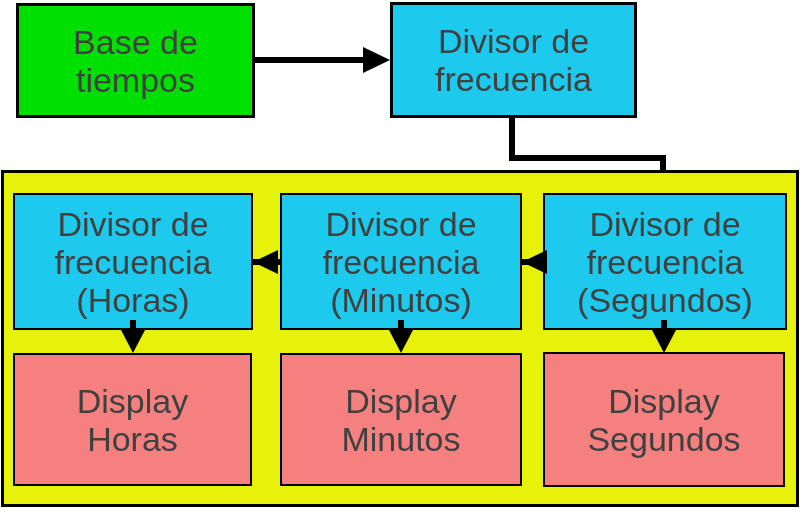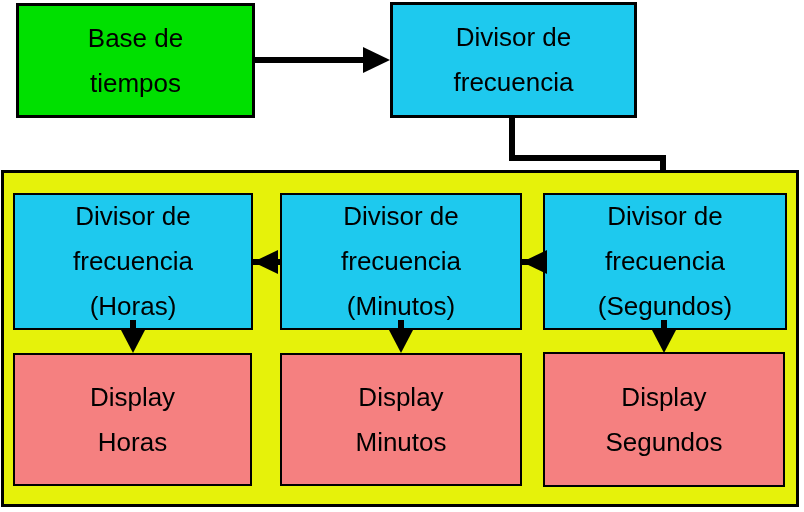--- a/index.html
+++ b/index.html
@@ -15,23 +15,23 @@
     position:absolute;
     box-sizing:border-box;
     border:3px solid #000;
     display:flex;
     align-items:center;
     justify-content:center;
     text-align:center;
   }
   .node .label{
     white-space:pre-line;
-    font-size:26px;
-    line-height:45px;
-    color:#000000;
+    font-size:34px;
+    line-height:38px;
+    color:#404040;
   }
   .inner{border-width:2px;}
   .container{
     position:absolute;
     box-sizing:border-box;
     border:3px solid #000;
   }
   .seg{position:absolute;background:#000;}
   .tri{position:absolute;width:0;height:0;}
   

